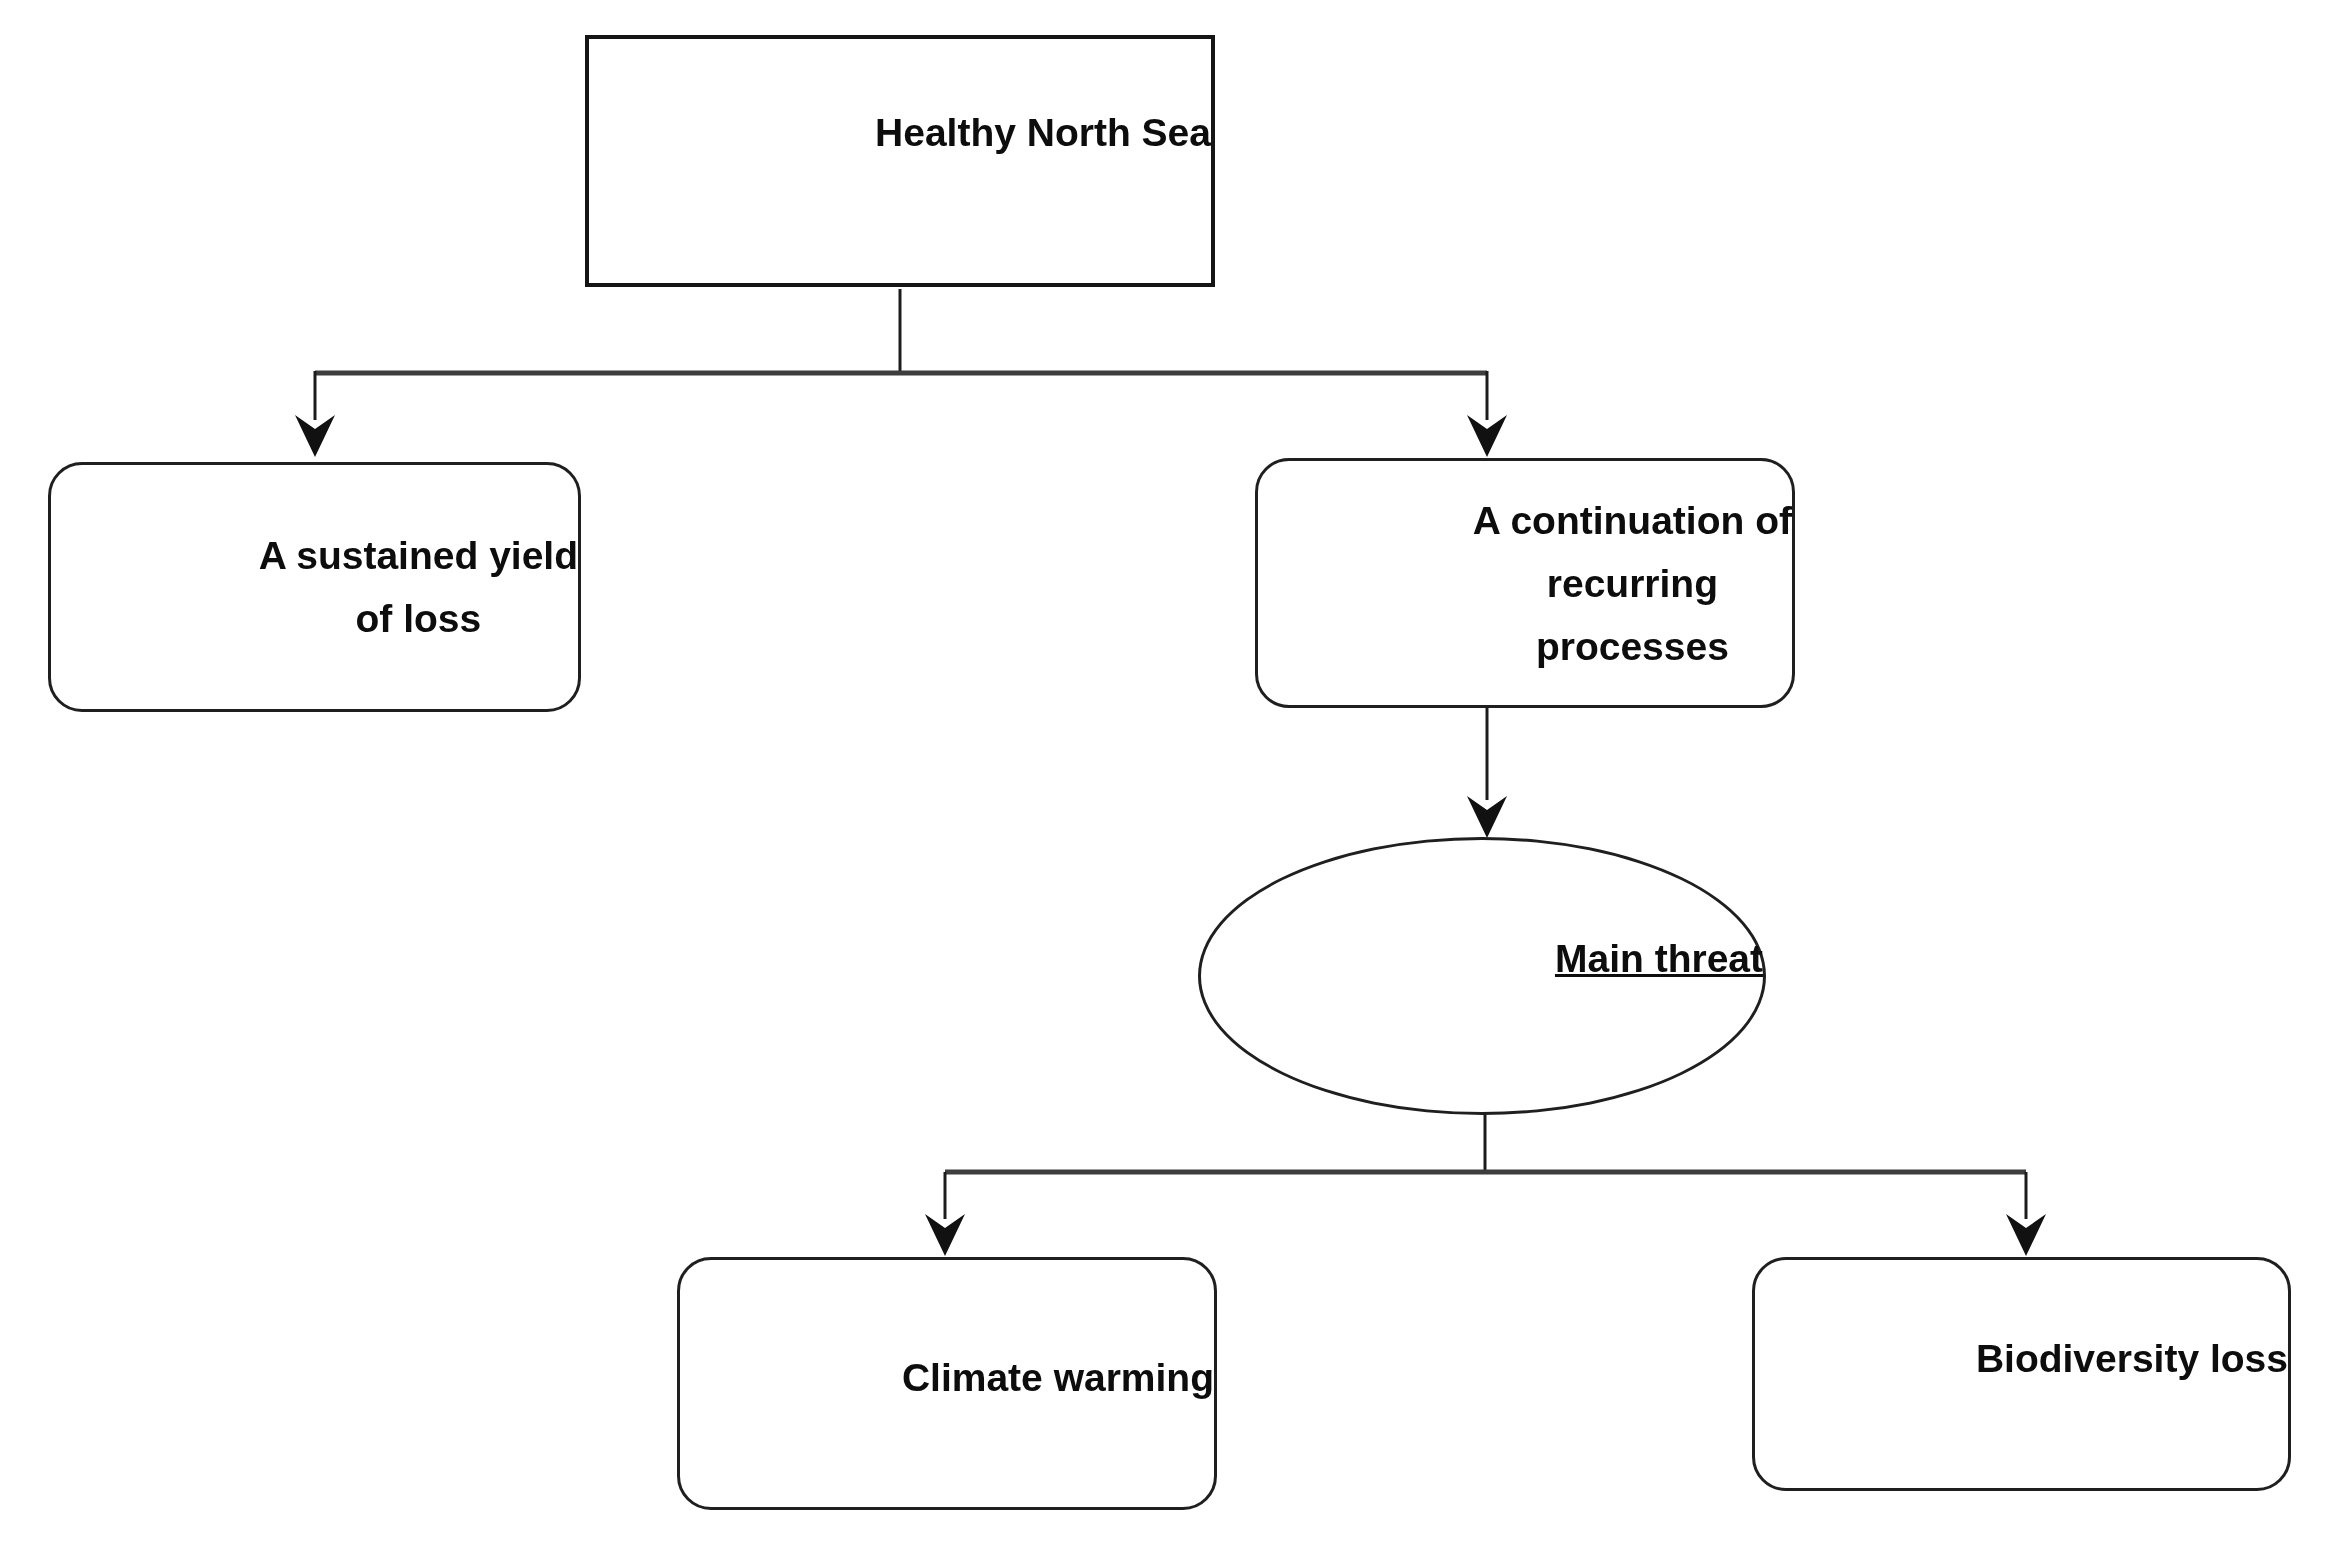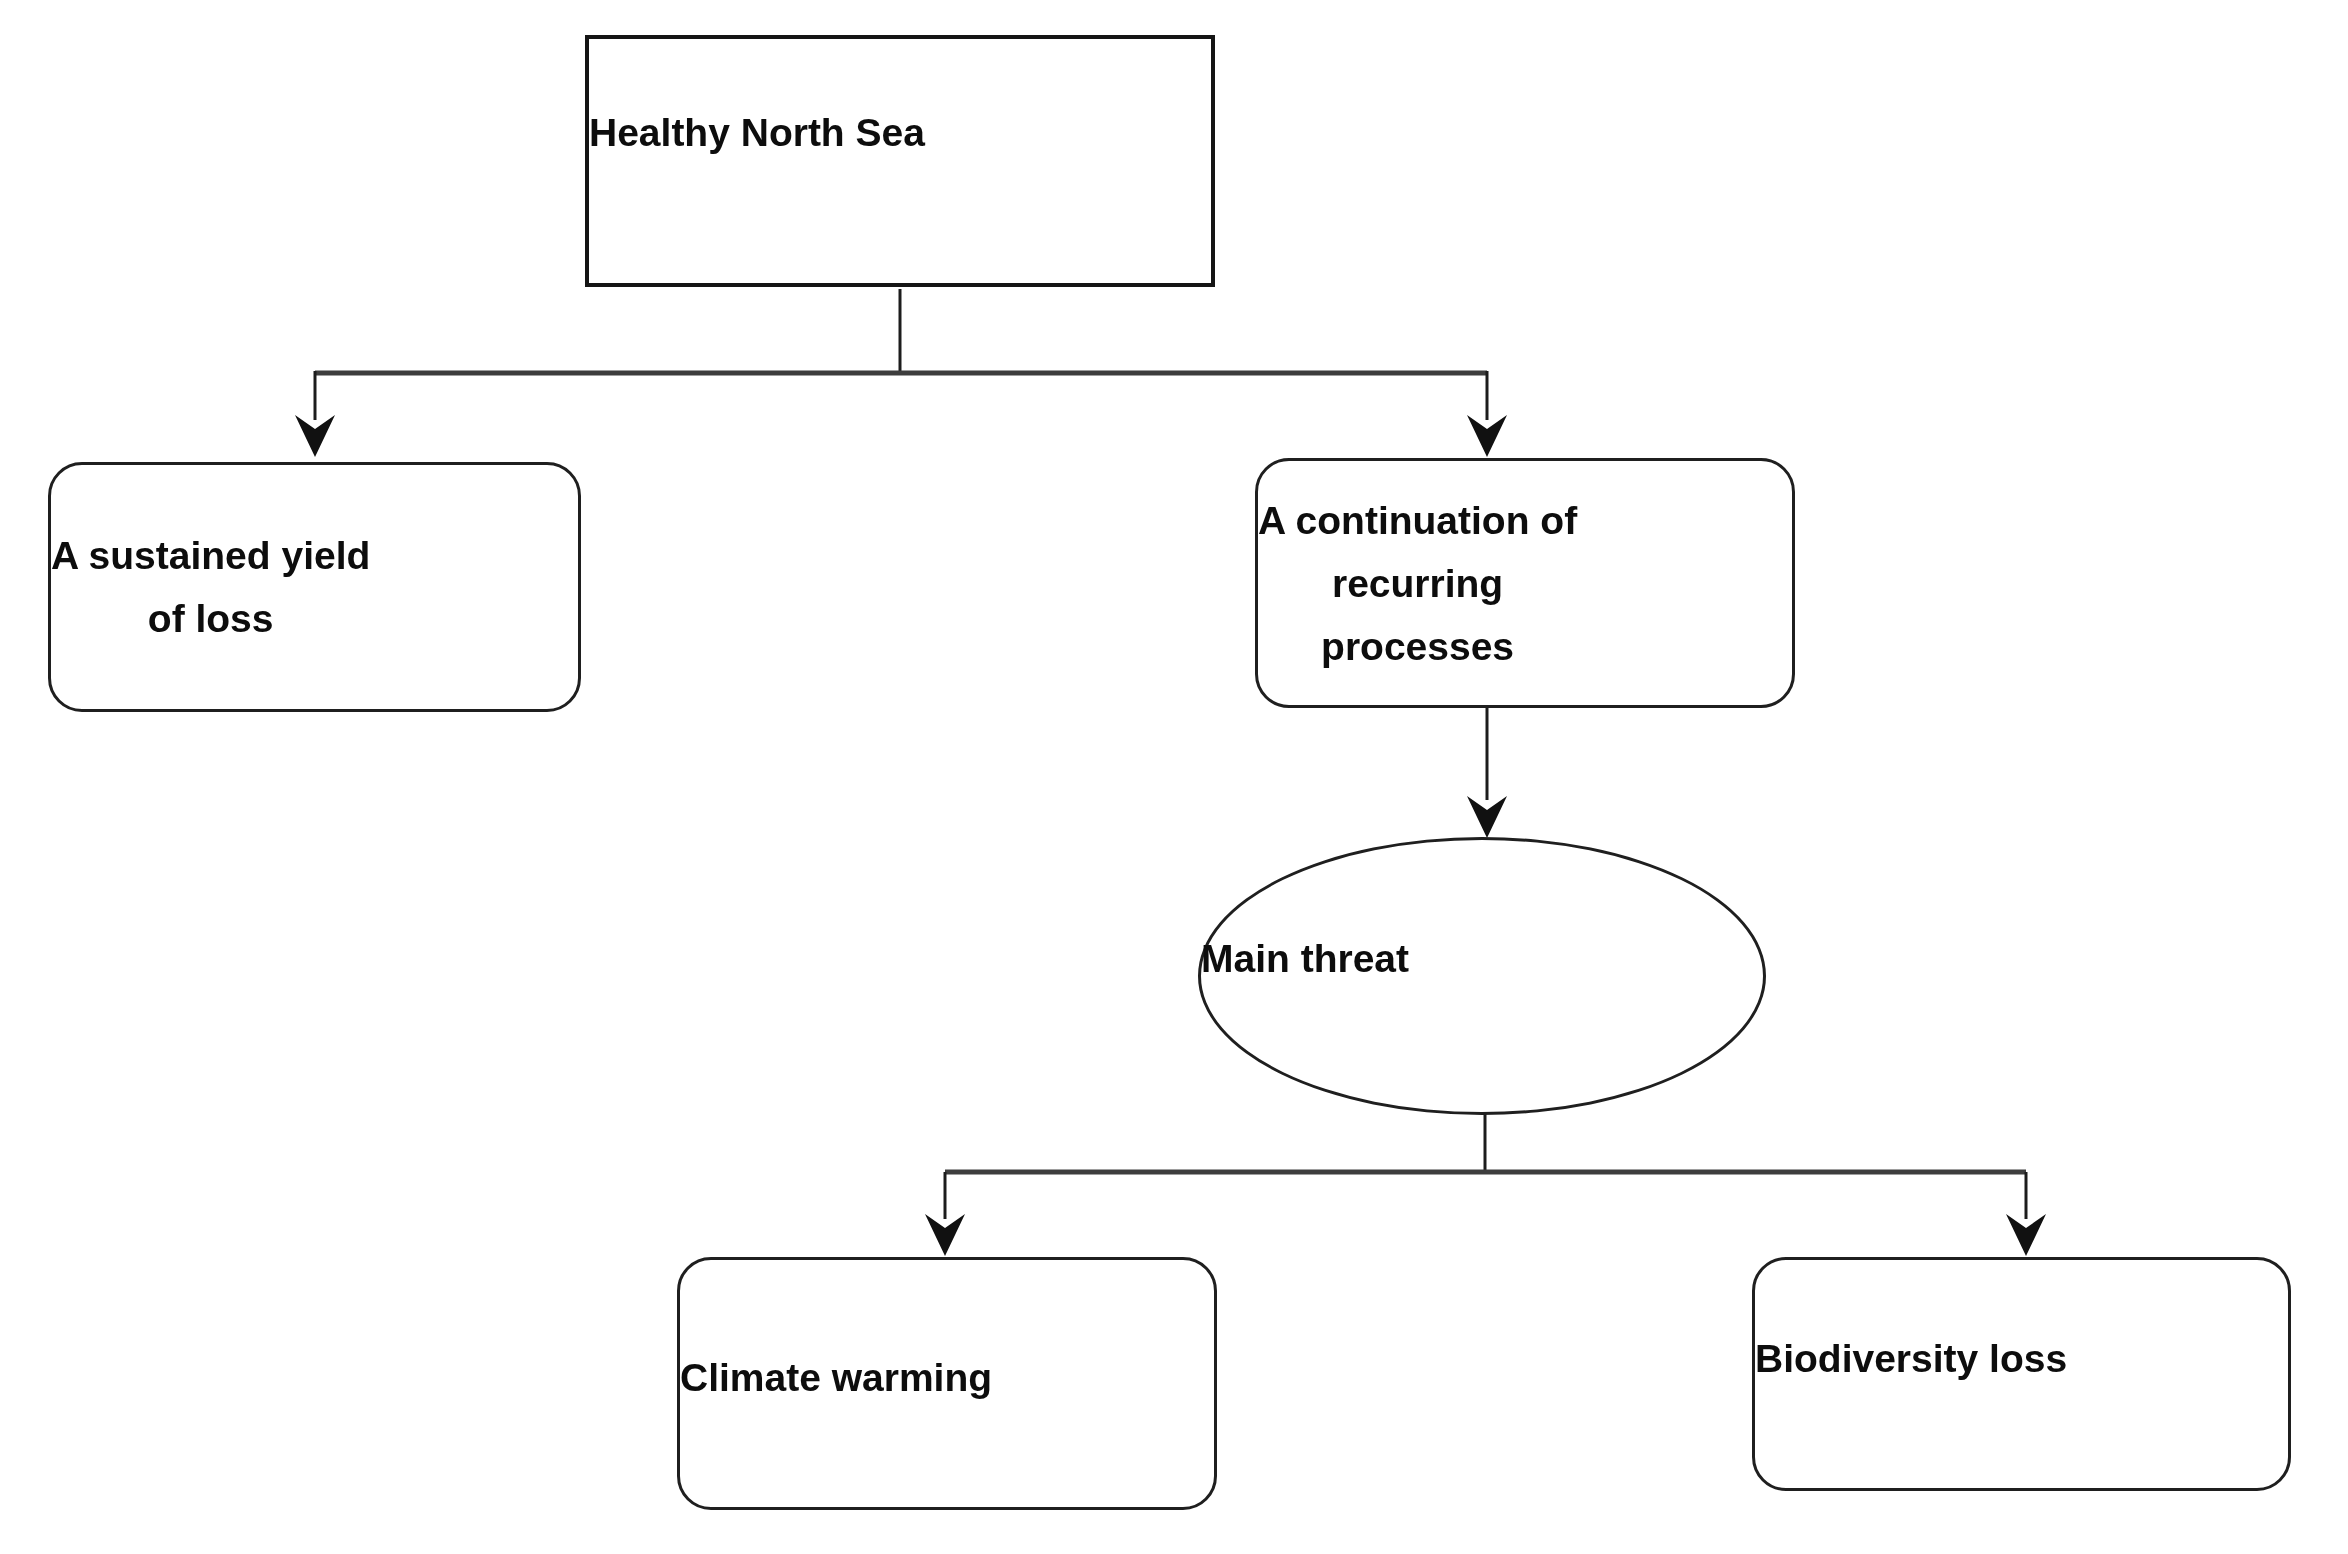--- a/index.html
+++ b/index.html
@@ -14,40 +14,41 @@
     background: #ffffff;
     font-family: "Liberation Sans", sans-serif;
     overflow: hidden;
   }
   .node {
     position: absolute;
     box-sizing: border-box;
     background: #ffffff;
     display: flex;
     align-items: center;
-    justify-content: flex-start;
+    justify-content: flex-end;
     text-align: center;
     color: #0d0d0d;
     font-weight: 700;
     font-size: 39px;
     line-height: 63px;
     z-index: 2;
   }
   .node .line { white-space: nowrap; }
   .rect {
     border: 4px solid #151515;
   }
   .rounded {
     border: 3px solid #1f1f1f;
     border-radius: 34px;
   }
   .ellipse {
     border: 3px solid #1f1f1f;
     border-radius: 50%;
     background: #ffffff;
+    text-decoration: underline;
   }
   
   #node-healthy      { left: 585px;  top: 35px;   width: 630px; height: 252px; padding-bottom: 58px; }
   #node-sustained    { left: 48px;   top: 462px;  width: 533px; height: 250px; }
   #node-continuation { left: 1215px; top: 458px;  width: 540px; height: 250px; margin-left: 40px; }
   #node-mainthreat   { left: 1198px; top: 837px;  width: 568px; height: 278px; padding-bottom: 36px; }
   #node-climate      { left: 677px;  top: 1257px; width: 540px; height: 253px; padding-bottom: 12px; }
   #node-biodiversity { left: 1752px; top: 1257px; width: 539px; height: 234px; padding-bottom: 32px; }
   #connector-layer {
     position: absolute;

